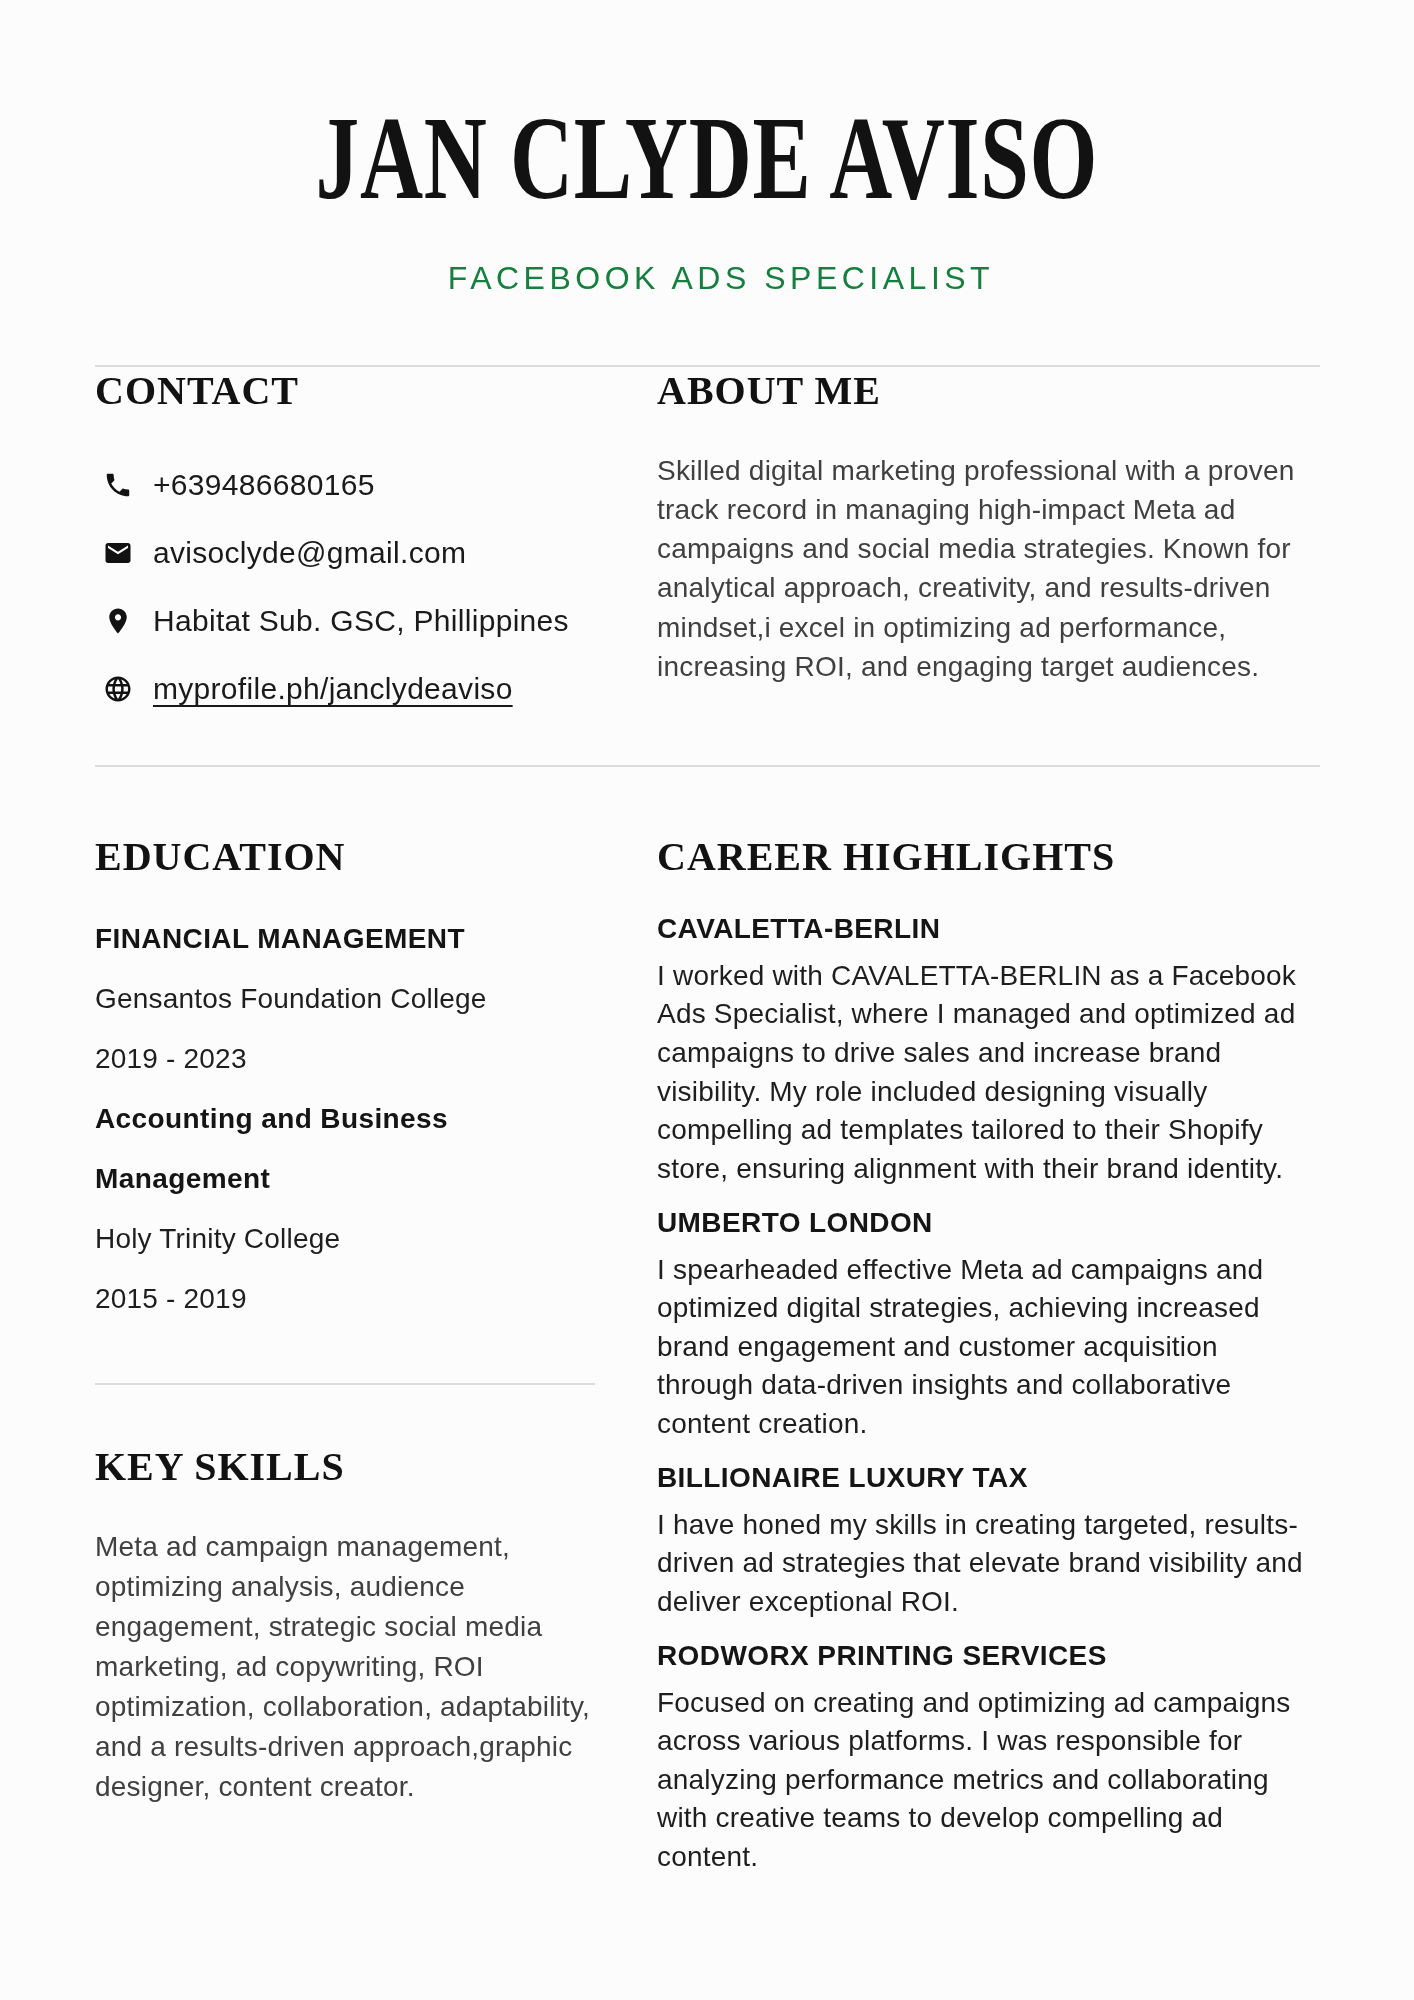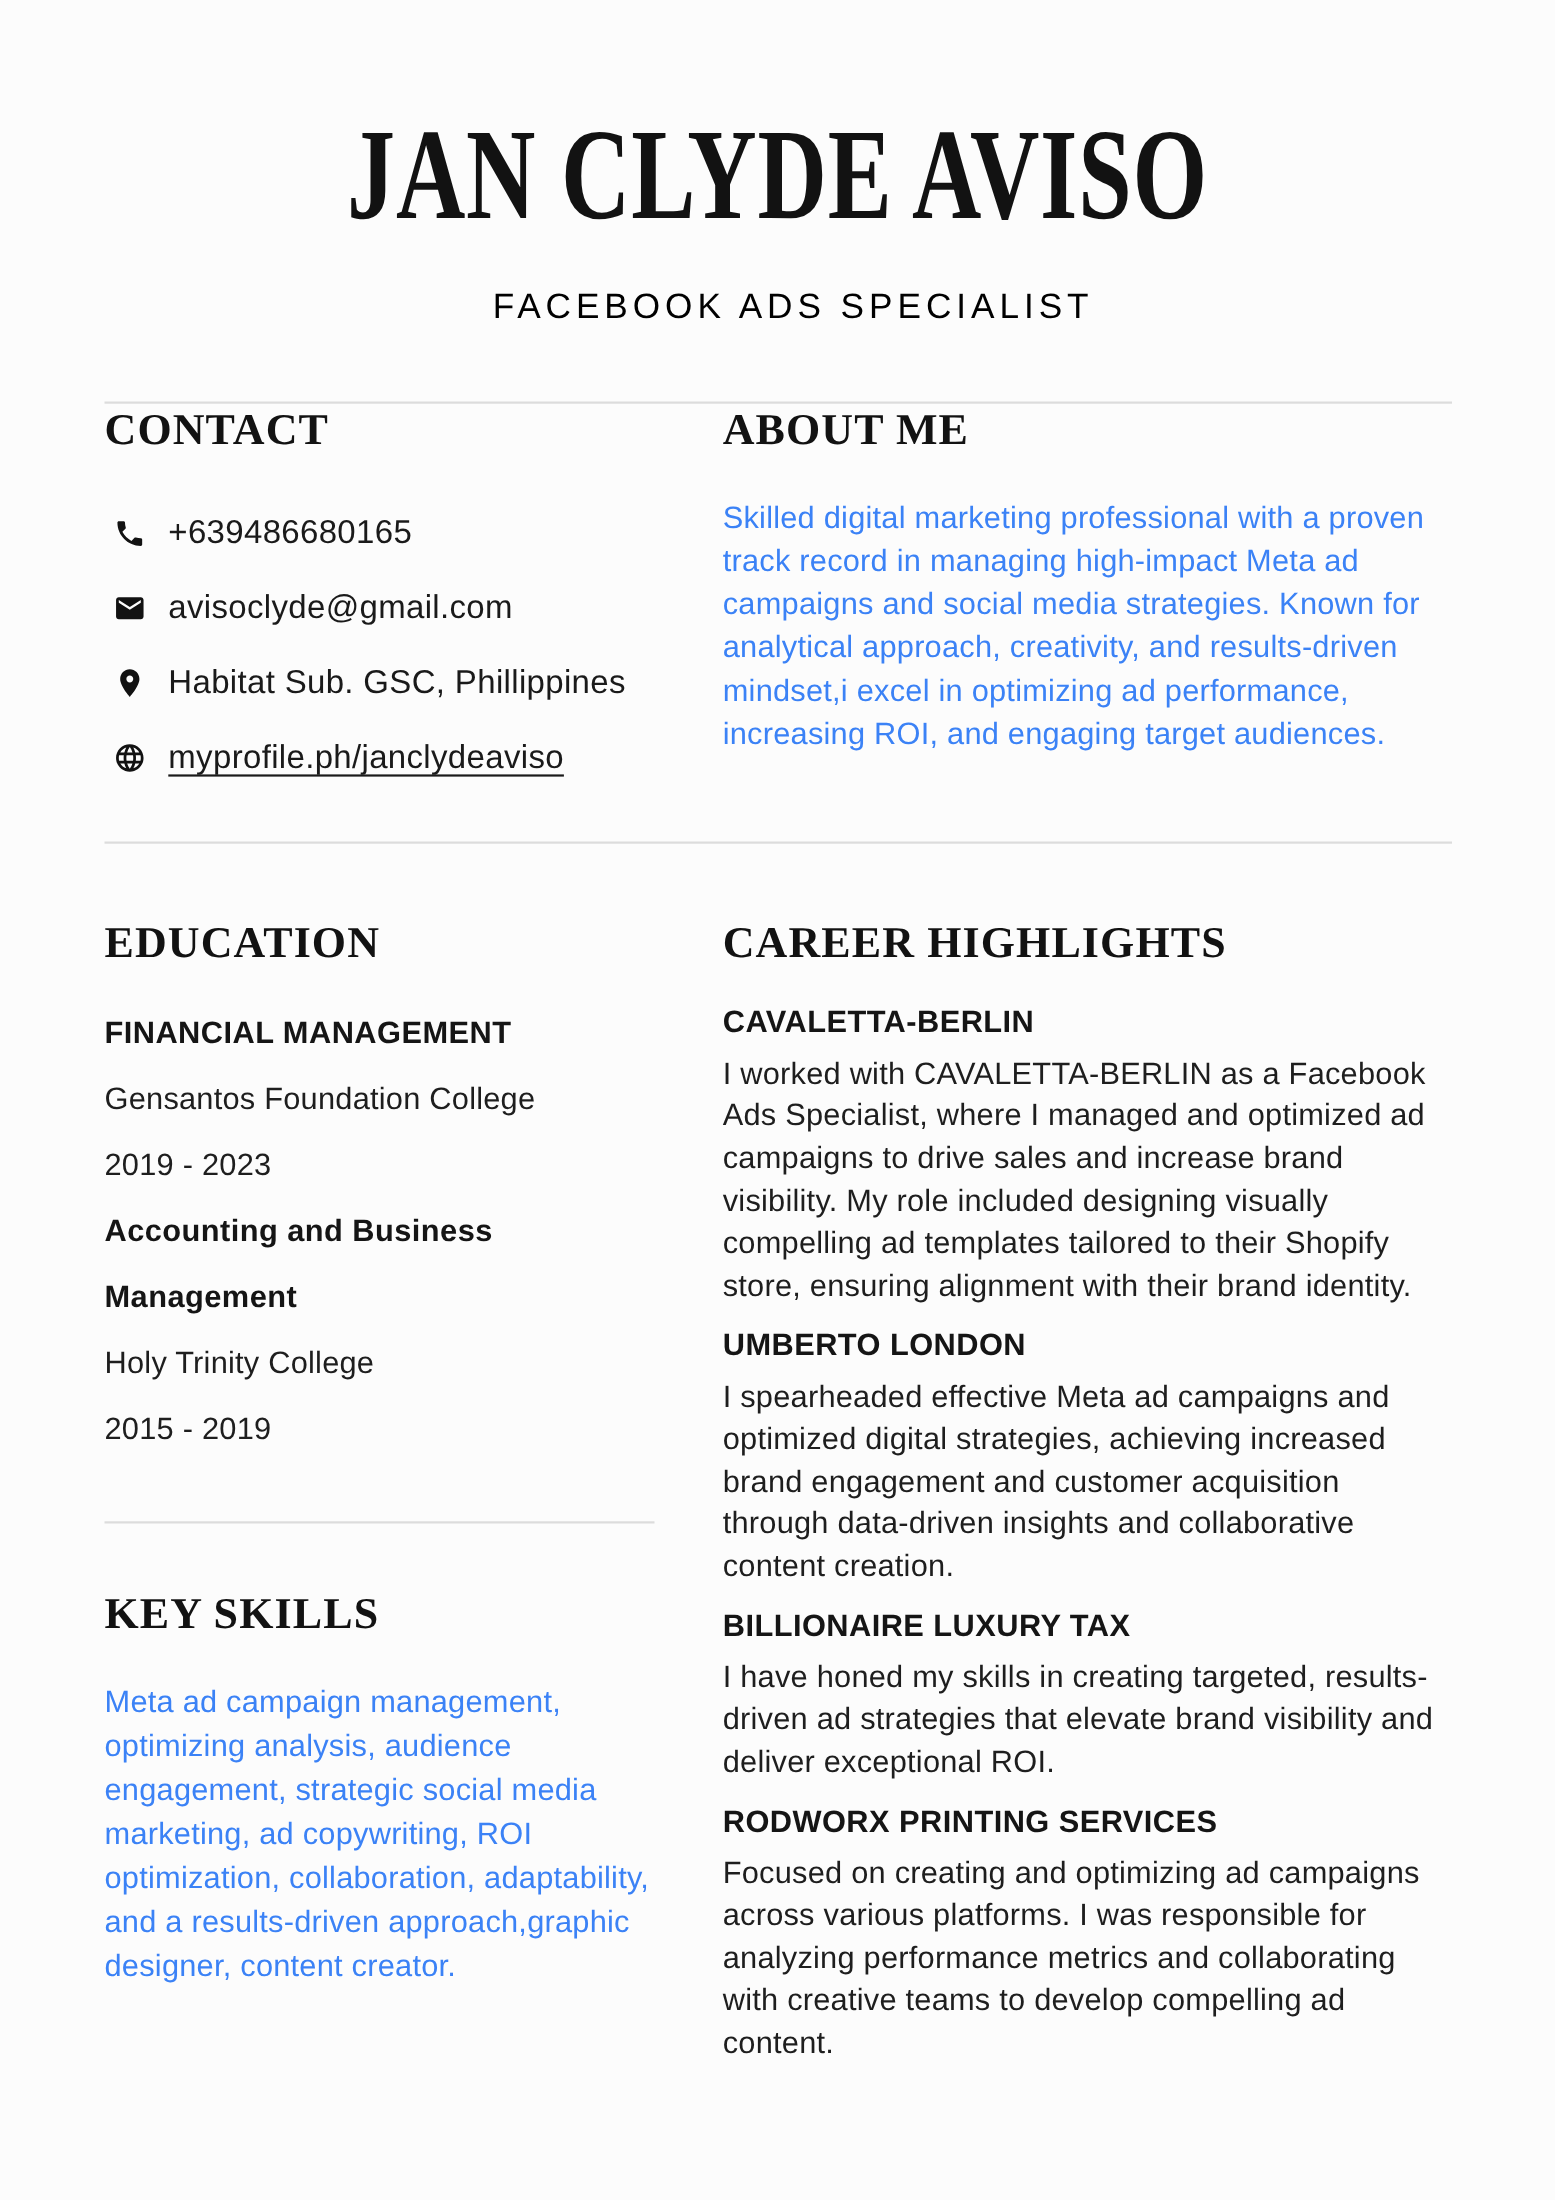--- a/index.html
+++ b/index.html
@@ -20,21 +20,21 @@
     line-height: 1;
     letter-spacing: 1px;
     color: #121212;
     white-space: nowrap;
   }
   .name-inner { display: inline-block; transform: scaleX(0.74); transform-origin: 50% 50%; }
   .subtitle {
     margin-top: 42px;
     font-size: 32px;
     letter-spacing: 4.5px;
-    color: #000000;
+    color: #15803d;
     line-height: 1.15;
     margin-left: 28px;
   }
   .divider {
     border: none;
     border-top: 2px solid #dcdcdc;
     margin: 0 94px 0 95px;
   }
   .divider.top { margin-top: 68px; }
   .row {
@@ -67,21 +67,21 @@
     text-decoration: underline;
     text-underline-offset: 6px;
     text-decoration-thickness: 2px;
     cursor: pointer;
   }
   .body-text {
     margin: 36px 0 0;
     font-size: 28px;
     line-height: 1.4;
     letter-spacing: 0.2px;
-    color: #3b82f6;
+    color: #404040;
   }
   .edu-list { margin-top: 28px; }
   .edu-list p { margin: 0; font-size: 28px; line-height: 60px; letter-spacing: 0.2px; }
   .edu-degree { font-weight: 700; letter-spacing: 0.4px !important; color: #151515; }
   .divider.left-only { margin: 54px 0 0; }
   .skills-block h2 { margin-top: 58px; }
   .skills-text { line-height: 1.43; }
   .career-list { margin-top: 28px; }
   .career-entry h3 {
     margin: 14px 0 0;

